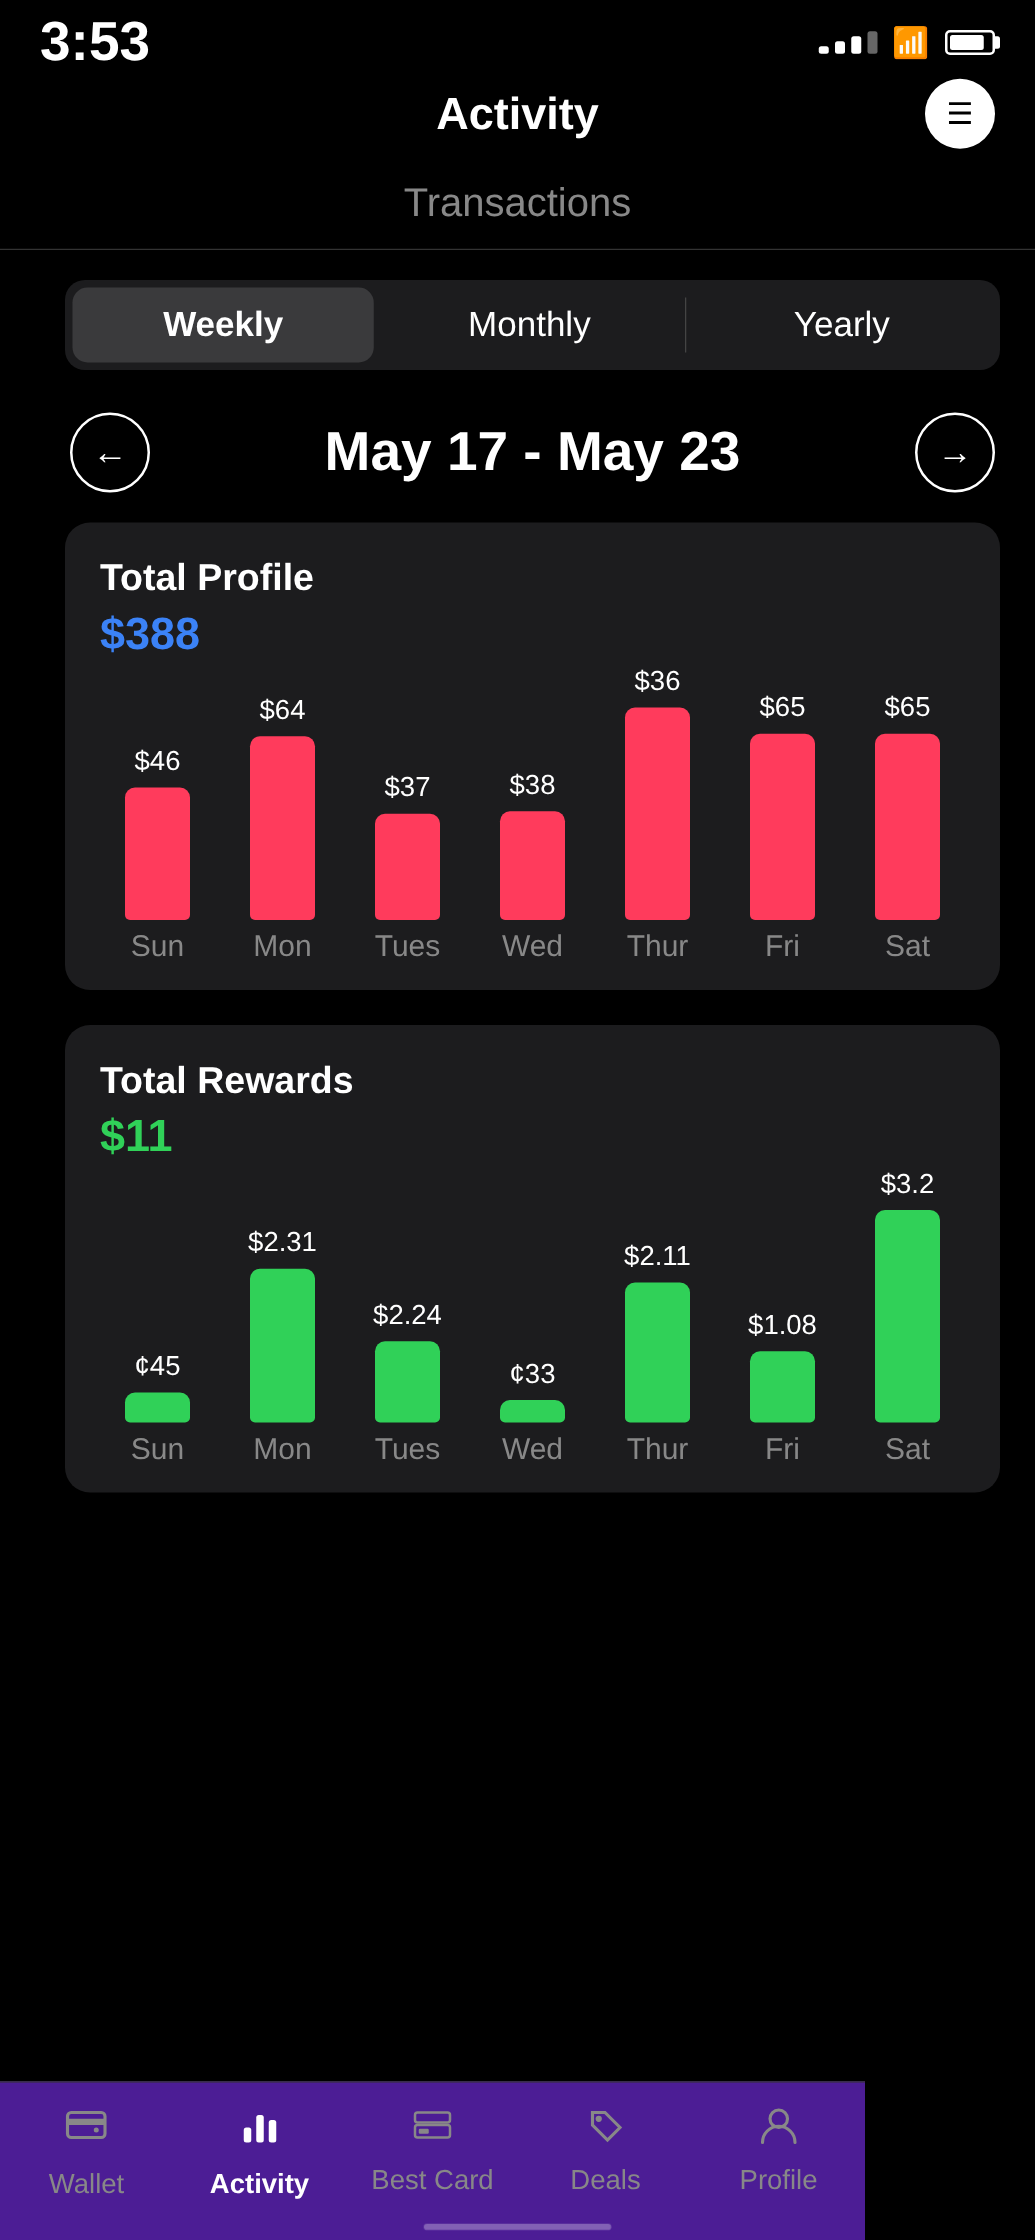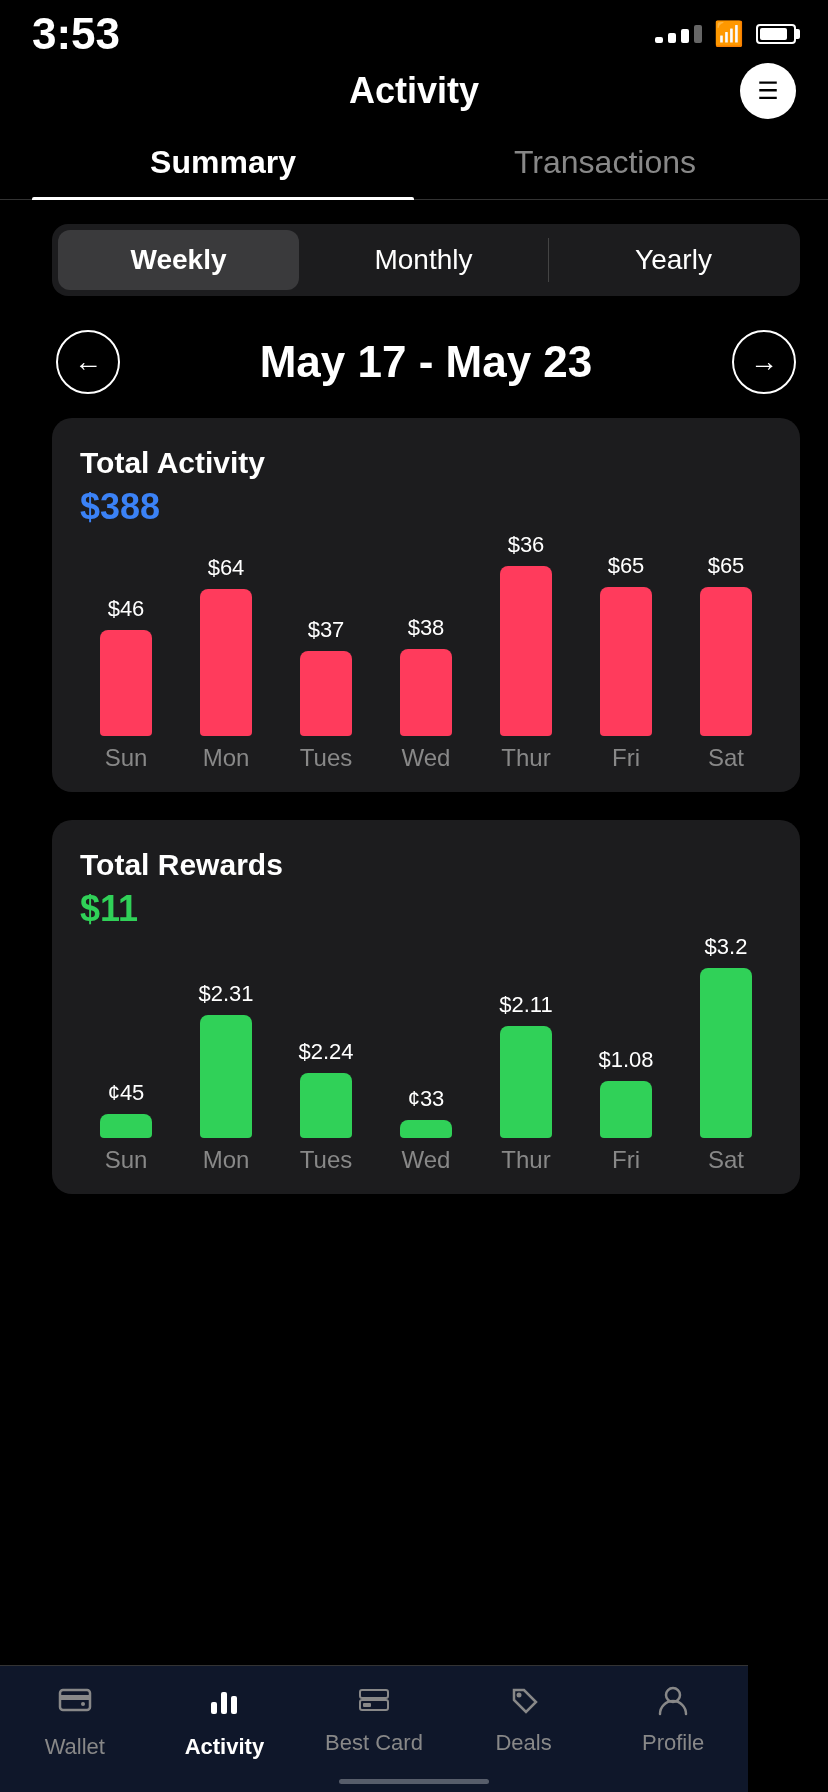--- a/index.html
+++ b/index.html
@@ -222,22 +222,22 @@
       font-size: 24px;
       color: #888;
       text-align: center;
     }
 
     
     .bottom-nav {
       position: fixed;
       bottom: 0;
       left: 0;
-      width: 748px;
-      background: #0f172a;
+      width: 692px;
+      background: #4c1d95;
       border-top: 1px solid #333;
       display: flex;
       padding: 16px 0 32px;
     }
     .nav-item {
       flex: 1;
       display: flex;
       flex-direction: column;
       align-items: center;
       gap: 8px;
@@ -286,23 +286,20 @@
 </div>
 
 <div class="header">
   <span class="header-title">Activity</span>
   <div class="filter-btn">
     <span class="filter-icon">☰</span>
   </div>
 </div>
 
 <div class="main-tabs">
-  <div class="main-tab active">
-    <span>Summary</span>
-  </div>
   <div class="main-tab">
     <span>Transactions</span>
   </div>
 </div>
 
 <div class="scroll-content">
 
   <div class="period-selector">
     <div class="period-btn active">
       <span>Weekly</span>
@@ -316,21 +313,21 @@
     </div>
   </div>
 
   <div class="date-nav">
     <div class="nav-arrow">←</div>
     <div class="date-range">May 17 - May 23</div>
     <div class="nav-arrow">→</div>
   </div>
 
   <div class="card">
-    <div class="card-title">Total Activity</div>
+    <div class="card-title">Total Profile</div>
     <div class="card-total red">$388</div>
     <div class="bar-chart" id="spending-chart">
         <div class="bar-col">
           <div class="bar-label-top">$46</div>
           <div class="bar-wrapper">
             <div class="bar red" style="height: 106px;"></div>
           </div>
           <div class="bar-label-bottom">Sun</div>
         </div>
         <div class="bar-col">

